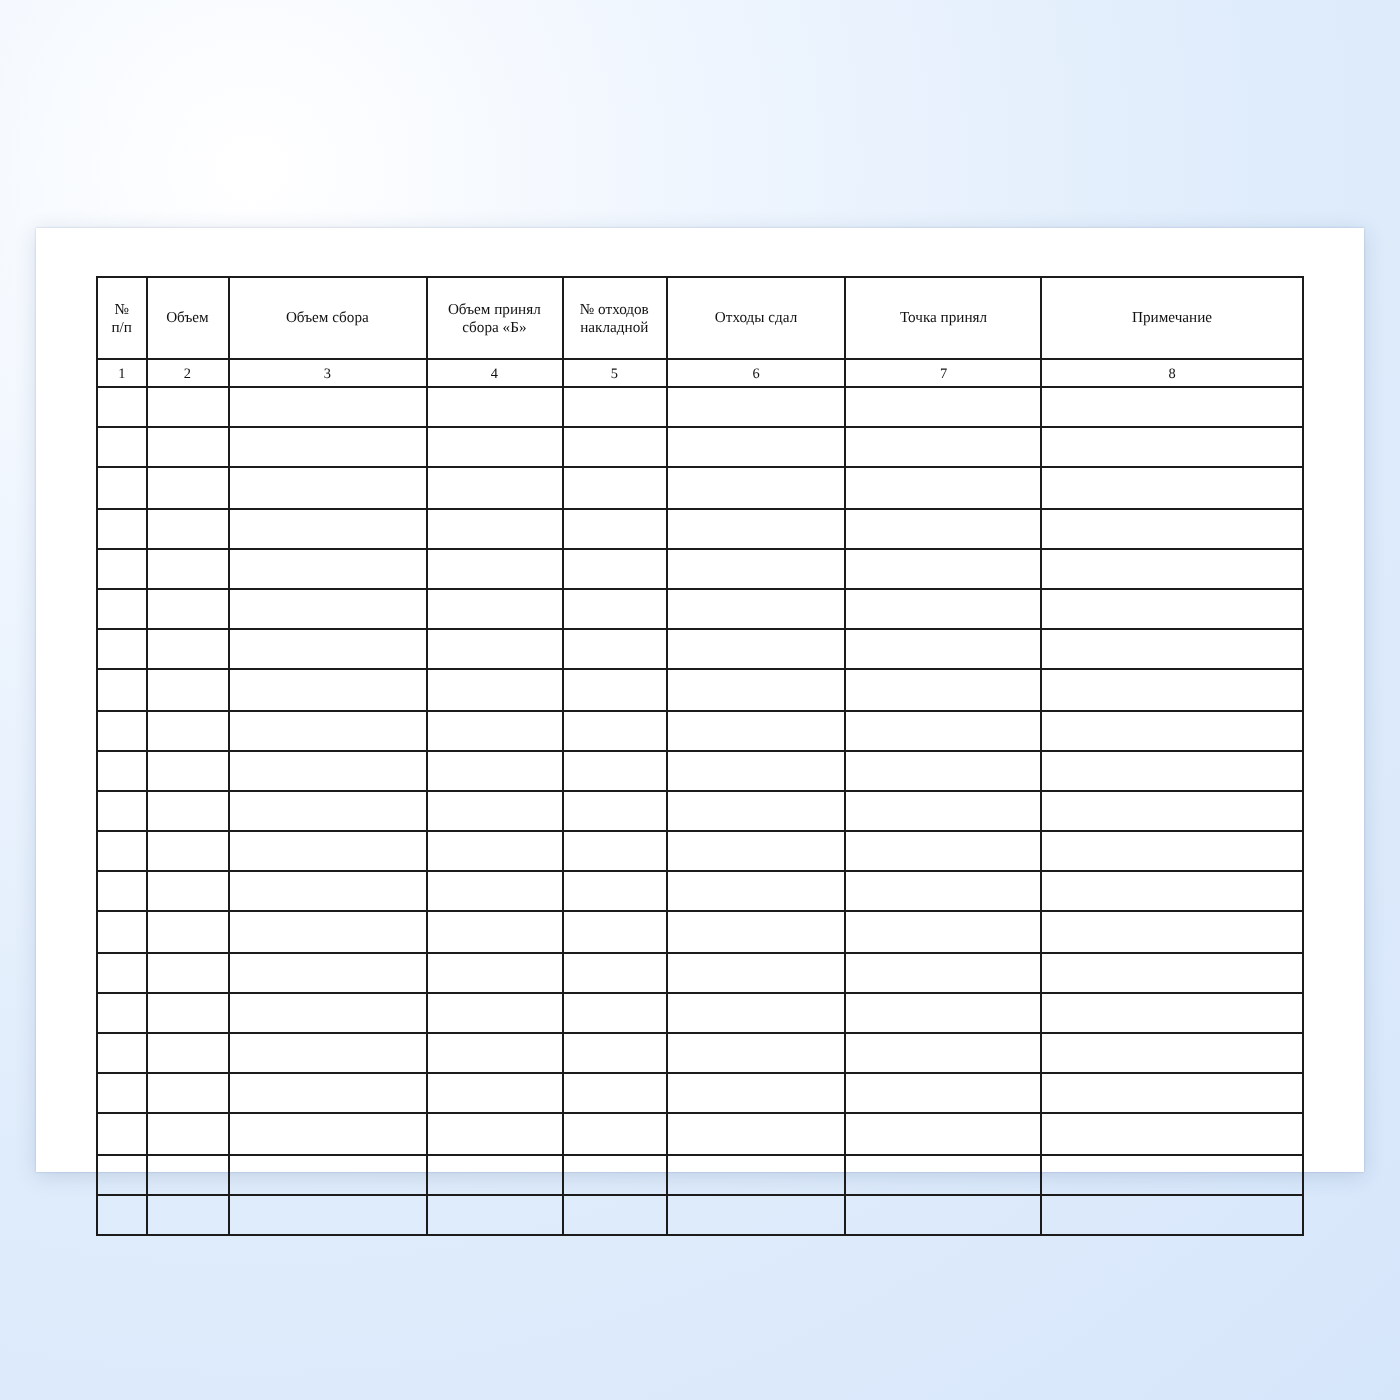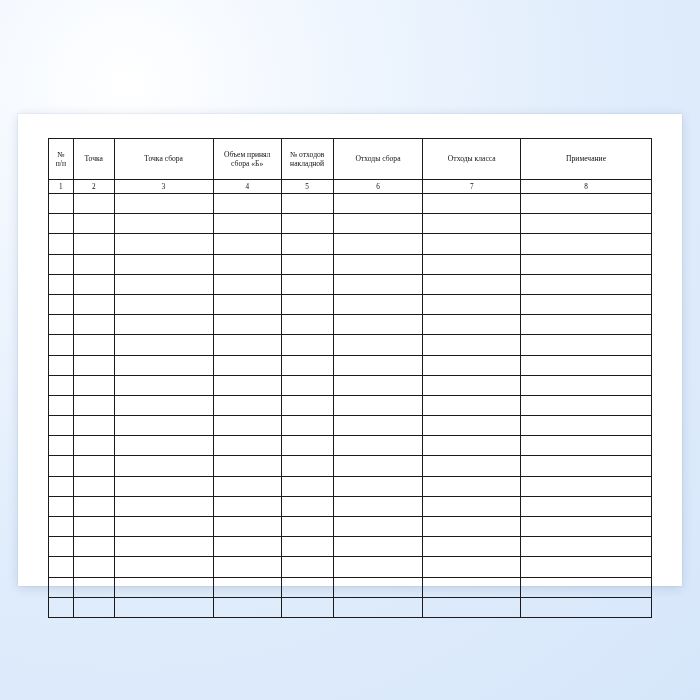--- a/index.html
+++ b/index.html
@@ -98,38 +98,38 @@
           <col class="c7">
           <col class="c8">
       </colgroup>
       <thead>
         <tr class="header-row">
           <th>
             <span class="hdr">№</span>
             <span class="hdr">п/п</span>
           </th>
           <th>
-            <span class="hdr">Точка</span>
-          </th>
-          <th>
-            <span class="hdr">Точка сбора</span>
+            <span class="hdr">Объем</span>
+          </th>
+          <th>
+            <span class="hdr">Объем сбора</span>
           </th>
           <th>
             <span class="hdr">Объем принял</span>
             <span class="hdr">сбора «Б»</span>
           </th>
           <th>
             <span class="hdr">№ отходов</span>
             <span class="hdr">накладной</span>
           </th>
           <th>
-            <span class="hdr">Отходы сбора</span>
-          </th>
-          <th>
-            <span class="hdr">Отходы класса</span>
+            <span class="hdr">Отходы сдал</span>
+          </th>
+          <th>
+            <span class="hdr">Точка принял</span>
           </th>
           <th>
             <span class="hdr">Примечание</span>
           </th>
         </tr>
         <tr class="number-row">
           <td>1</td>
           <td>2</td>
           <td>3</td>
           <td>4</td>

